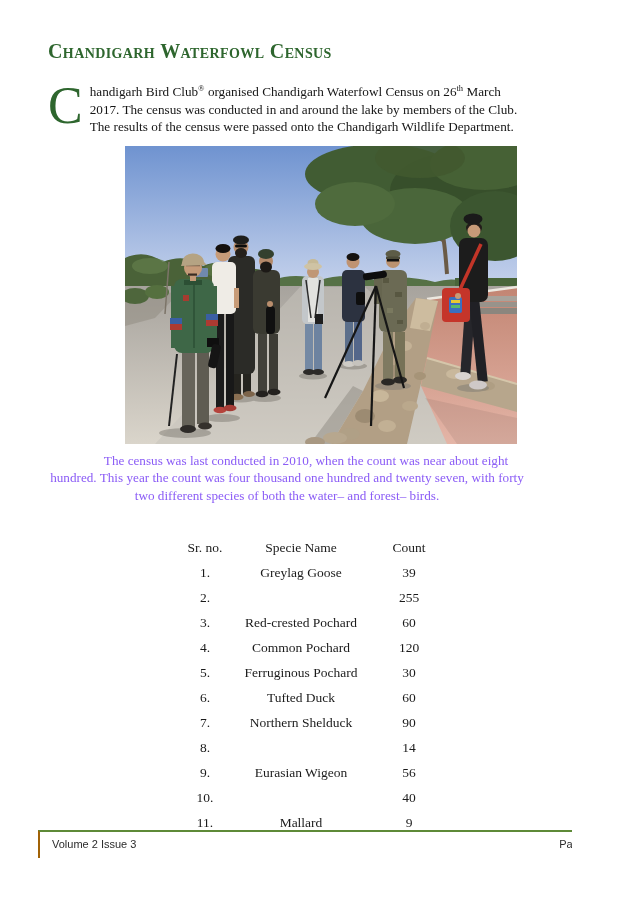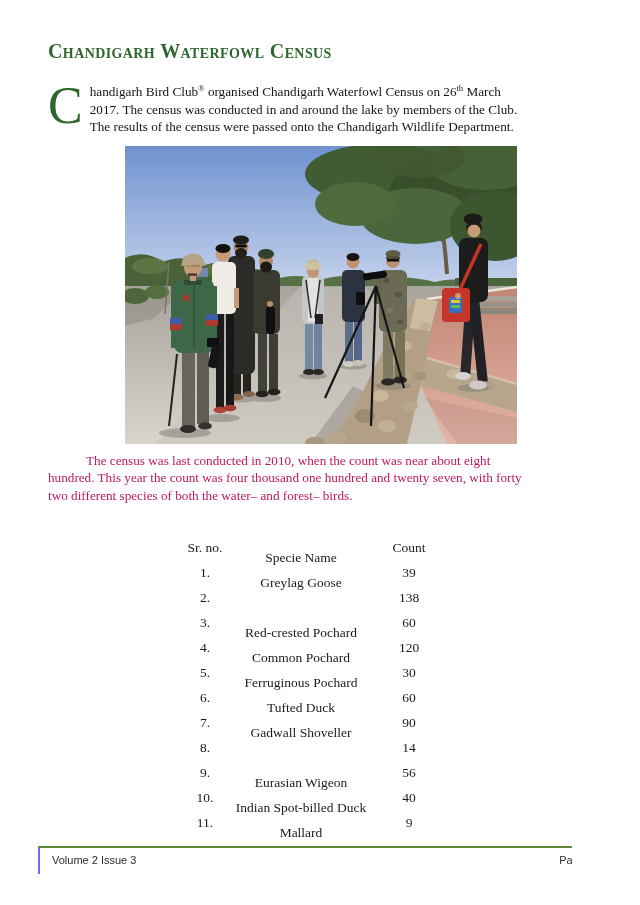--- a/index.html
+++ b/index.html
@@ -7,30 +7,30 @@
         font-family:"Liberation Serif",serif;color:#1b1b1b;}
   .content{padding:40px 46px 0 48px;}
   h1.title{margin:0;font-family:"Liberation Serif",serif;font-variant:small-caps;
            font-weight:bold;font-size:20px;letter-spacing:0.4px;color:#2e662e;}
   p.intro{margin:20px 0 0 0;font-size:13.2px;line-height:17.5px;color:#151515;}
   .dropcap{float:left;font-size:52px;line-height:42px;padding:2px 7px 0 0;color:#2e662e;
            font-family:"Liberation Serif",serif;}
   sup{font-size:8.5px;line-height:0;}
   .photo{margin:10px 0 0 77px;width:392px;height:298px;}
   .photo svg{display:block;}
-  p.body2{margin:8px 0 16px 0;font-size:13.2px;line-height:17.5px;text-indent:38px;color:#be185d;}
+  p.body2{margin:8px 0 16px 0;font-size:13.2px;line-height:17.5px;text-indent:38px;color:#8b5cf6;text-align:center;}
   .table{position:relative;margin-top:12px;height:300px;font-size:13.5px;}
   .t-row{position:relative;height:25px;}
   .t-row span{position:absolute;top:20px;text-align:center;white-space:nowrap;}
   .t-row .c1{left:117px;width:80px;}
-  .t-row .c2{left:163px;width:180px;margin-top:10px;}
+  .t-row .c2{left:163px;width:180px;}
   .t-row .c3{left:316px;width:90px;}
   .footer{position:absolute;left:38px;top:830px;width:564px;height:26px;
-          border-top:2px solid #5e8a38;border-left:2px solid #8b5cf6;border-right:2px solid #4d7a2c;
-          font-family:"Liberation Sans",sans-serif;font-size:11px;color:#2b2b2b;margin-top:16px;}
+          border-top:2px solid #5e8a38;border-left:2px solid #a16207;border-right:2px solid #4d7a2c;
+          font-family:"Liberation Sans",sans-serif;font-size:11px;color:#2b2b2b;}
   .footer .fl{position:absolute;left:12px;top:6px;}
   .footer .fr{position:absolute;right:10px;top:6px;}
 </style>
 </head>
 <body>
 
 <div class="page">
   <div class="content">
 
     <h1 class="title">Chandigarh Waterfowl Census</h1>
@@ -277,21 +277,21 @@
         <span class="c3">Count</span>
       </div>
       <div id="t-body">
           <div class="t-row">
             <span class="c1">1.</span>
             <span class="c2">Greylag Goose</span>
             <span class="c3">39</span>
           </div>
           <div class="t-row">
             <span class="c1">2.</span>
-            <span class="c3">138</span>
+            <span class="c3">255</span>
           </div>
           <div class="t-row">
             <span class="c1">3.</span>
             <span class="c2">Red-crested Pochard</span>
             <span class="c3">60</span>
           </div>
           <div class="t-row">
             <span class="c1">4.</span>
             <span class="c2">Common Pochard</span>
             <span class="c3">120</span>
@@ -301,35 +301,34 @@
             <span class="c2">Ferruginous Pochard</span>
             <span class="c3">30</span>
           </div>
           <div class="t-row">
             <span class="c1">6.</span>
             <span class="c2">Tufted Duck</span>
             <span class="c3">60</span>
           </div>
           <div class="t-row">
             <span class="c1">7.</span>
-            <span class="c2">Gadwall Shoveller</span>
+            <span class="c2">Northern Shelduck</span>
             <span class="c3">90</span>
           </div>
           <div class="t-row">
             <span class="c1">8.</span>
             <span class="c3">14</span>
           </div>
           <div class="t-row">
             <span class="c1">9.</span>
             <span class="c2">Eurasian Wigeon</span>
             <span class="c3">56</span>
           </div>
           <div class="t-row">
             <span class="c1">10.</span>
-            <span class="c2">Indian Spot-billed Duck</span>
             <span class="c3">40</span>
           </div>
           <div class="t-row">
             <span class="c1">11.</span>
             <span class="c2">Mallard</span>
             <span class="c3">9</span>
           </div>
         </div>
     </div>
   </div>

